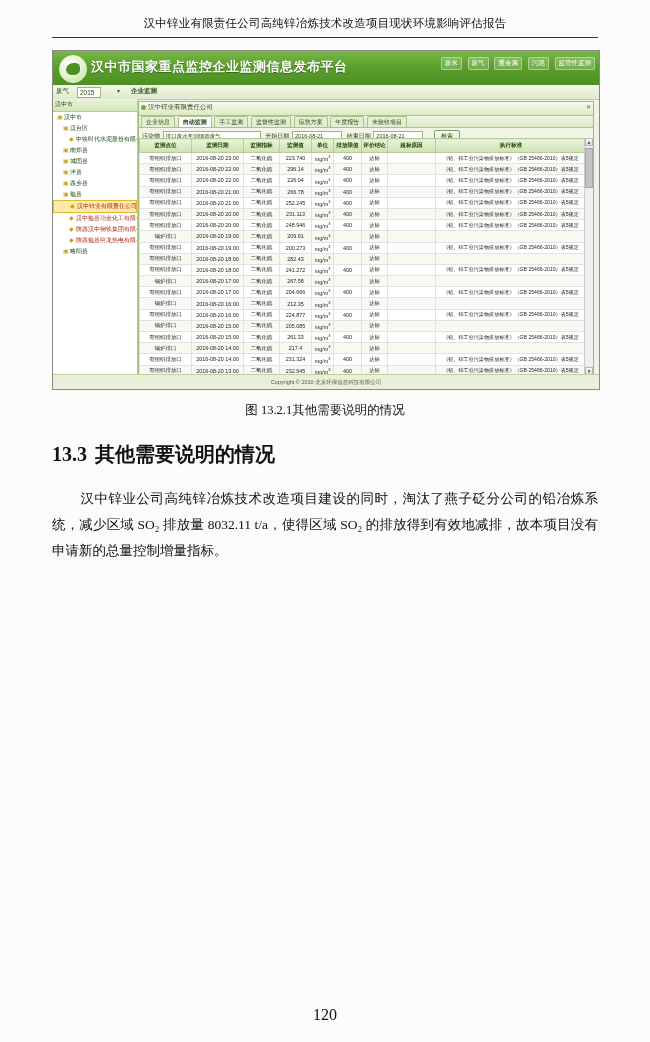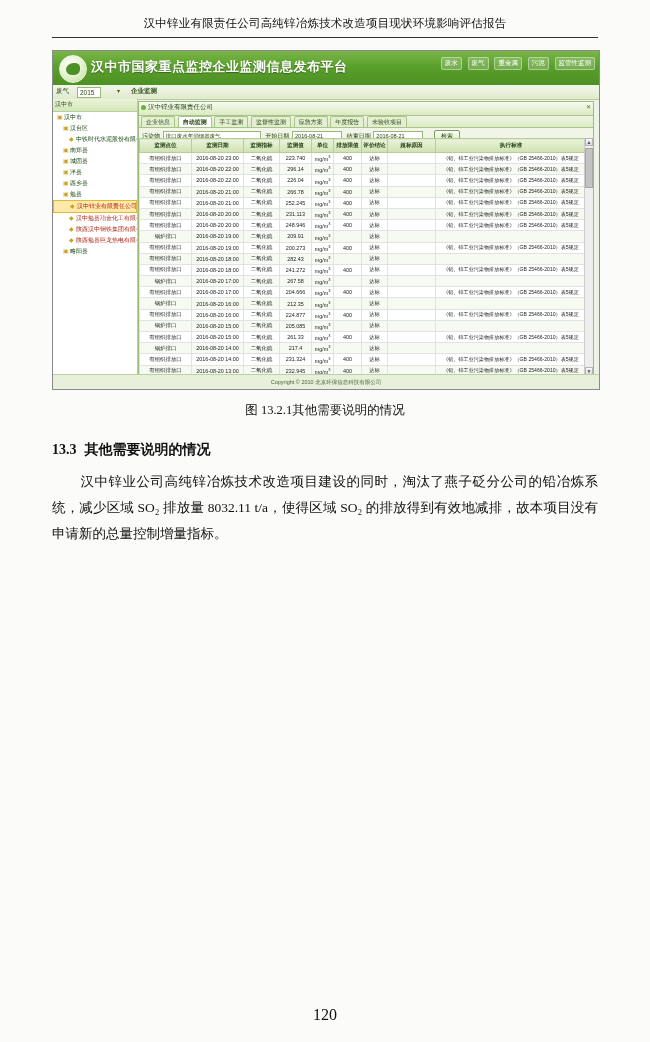--- a/index.html
+++ b/index.html
@@ -149,21 +149,21 @@
     position:absolute;left:0;bottom:0;width:546px;height:14px;
     background:#e8f0dc;border-top:1px solid #bcd3a0;
     font-size:5.5px;color:#4a5f36;text-align:center;line-height:14px;
   }
   
   .caption{
     text-align:center;margin-top:12px;font-size:12.5px;font-family:"Liberation Serif", serif;
   }
   .caption .num{}
   h2.sec{
-    font-size:14px;font-weight:bold;margin:22px 0 10px 0;
+    font-size:20px;font-weight:bold;margin:22px 0 18px 0;
     font-family:"Liberation Serif", serif;
   }
   h2.sec .secnum{margin-right:8px;}
   p.body{
     font-size:13.5px;line-height:26px;margin:0 0 0 0;text-align:justify;
     font-family:"Liberation Serif", serif;
   }
   p.body .indent{display:inline-block;width:28px;}
   .pagenum{
     position:absolute;bottom:18px;left:0;width:650px;text-align:center;font-size:16px;

